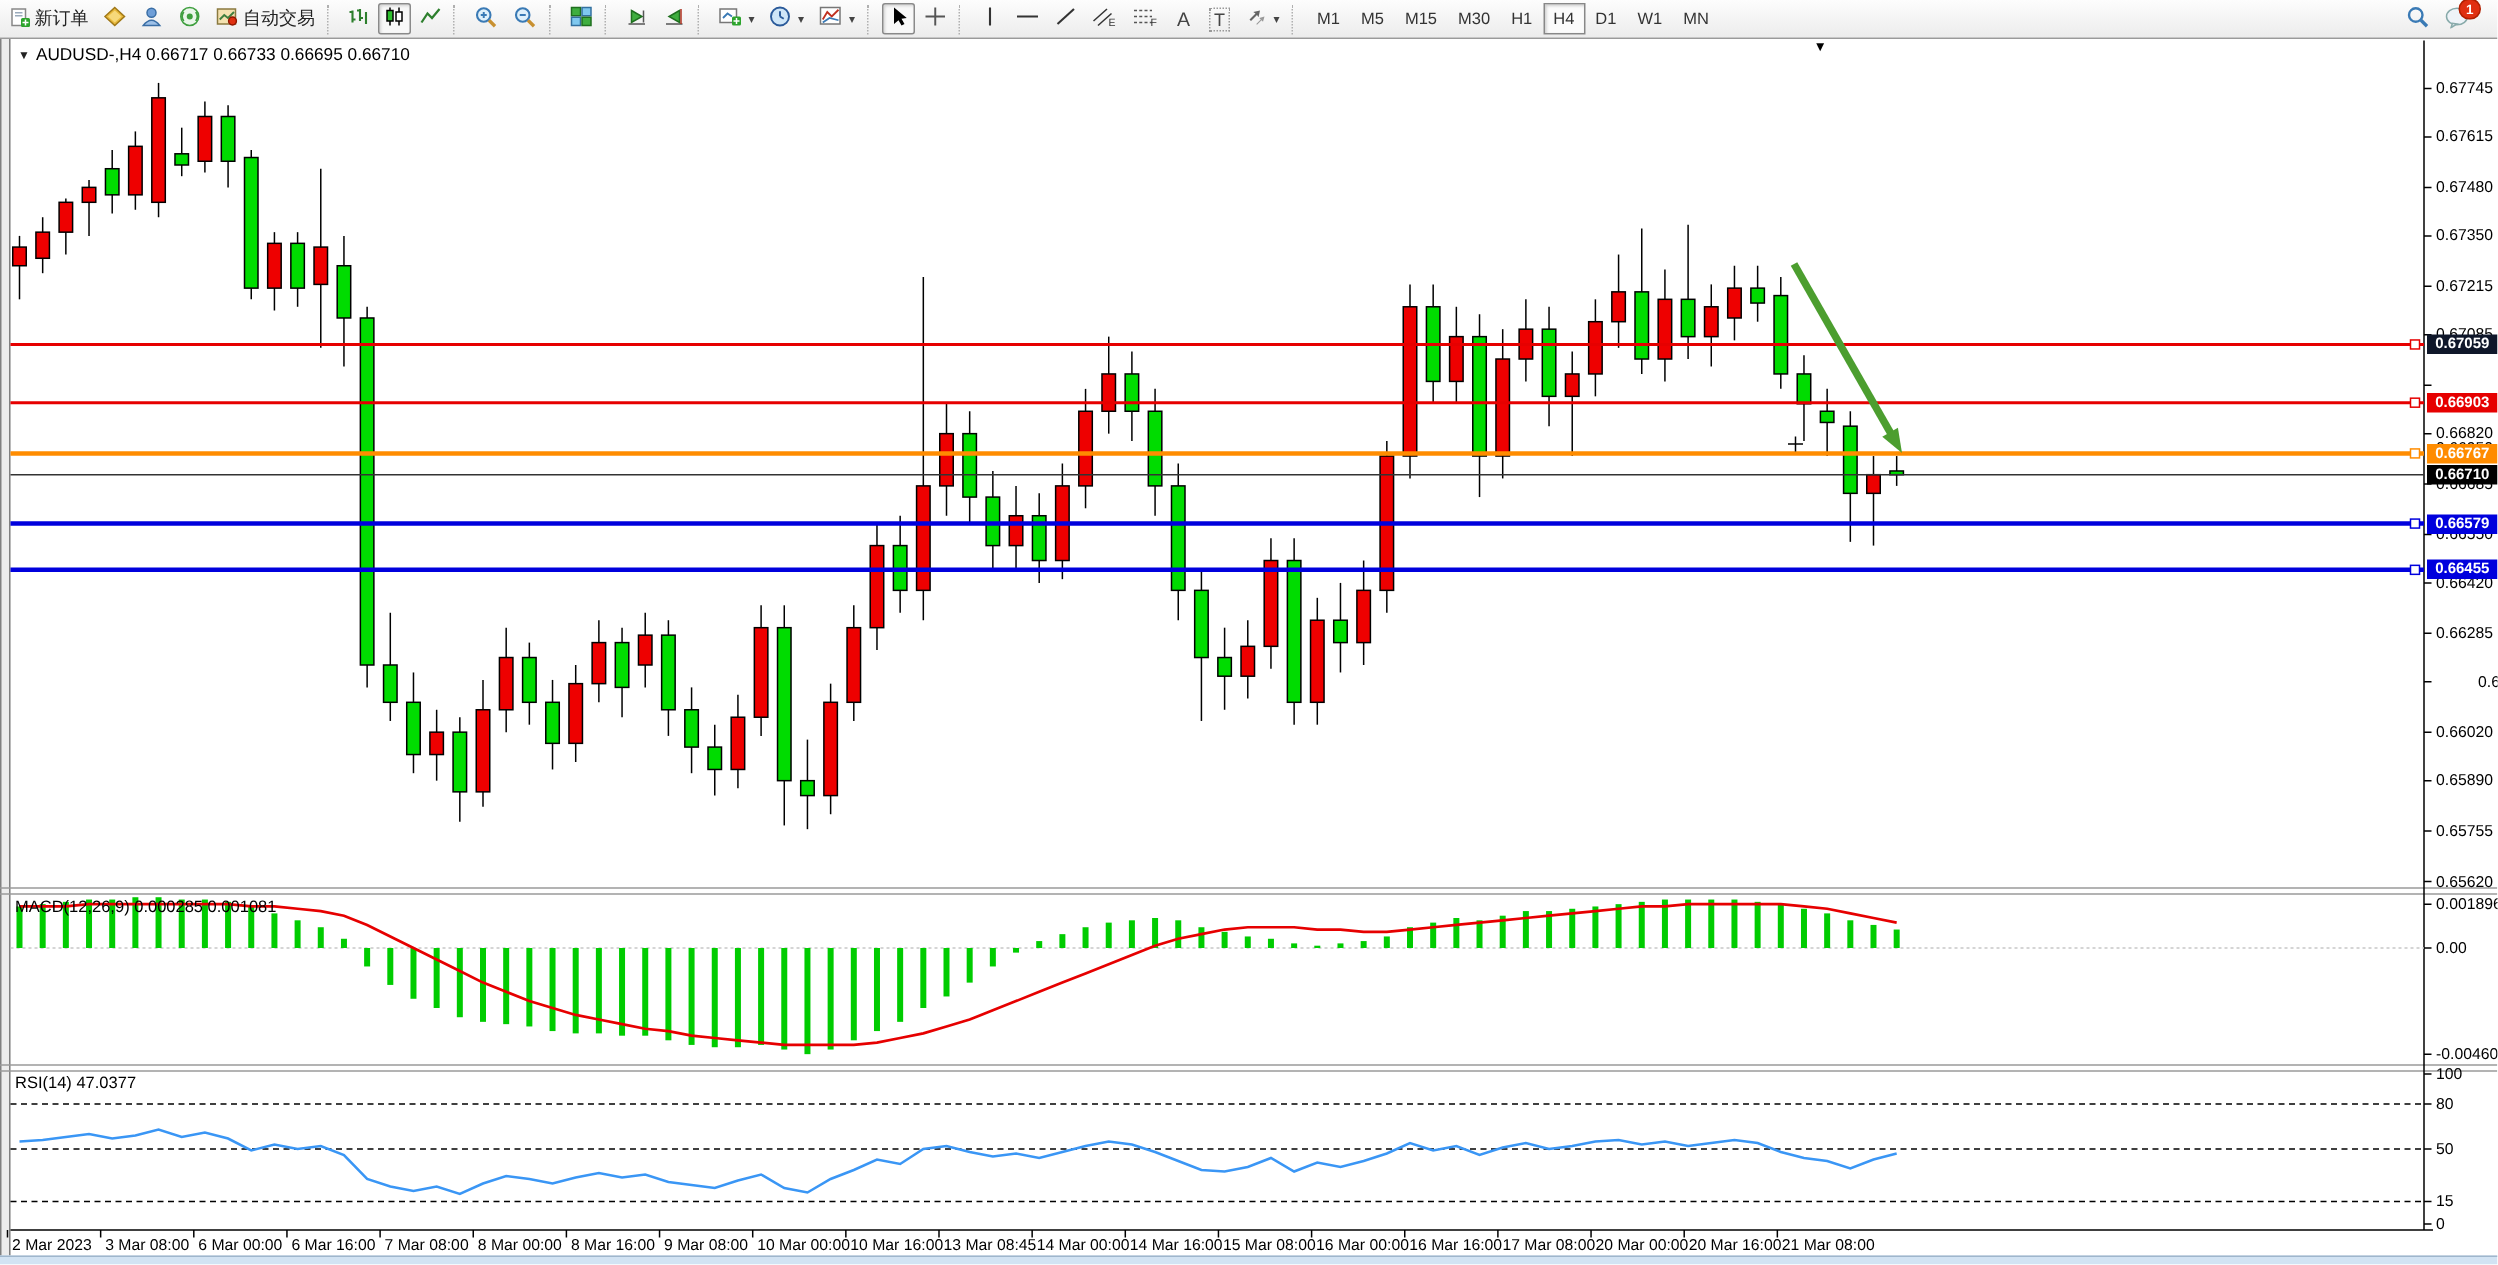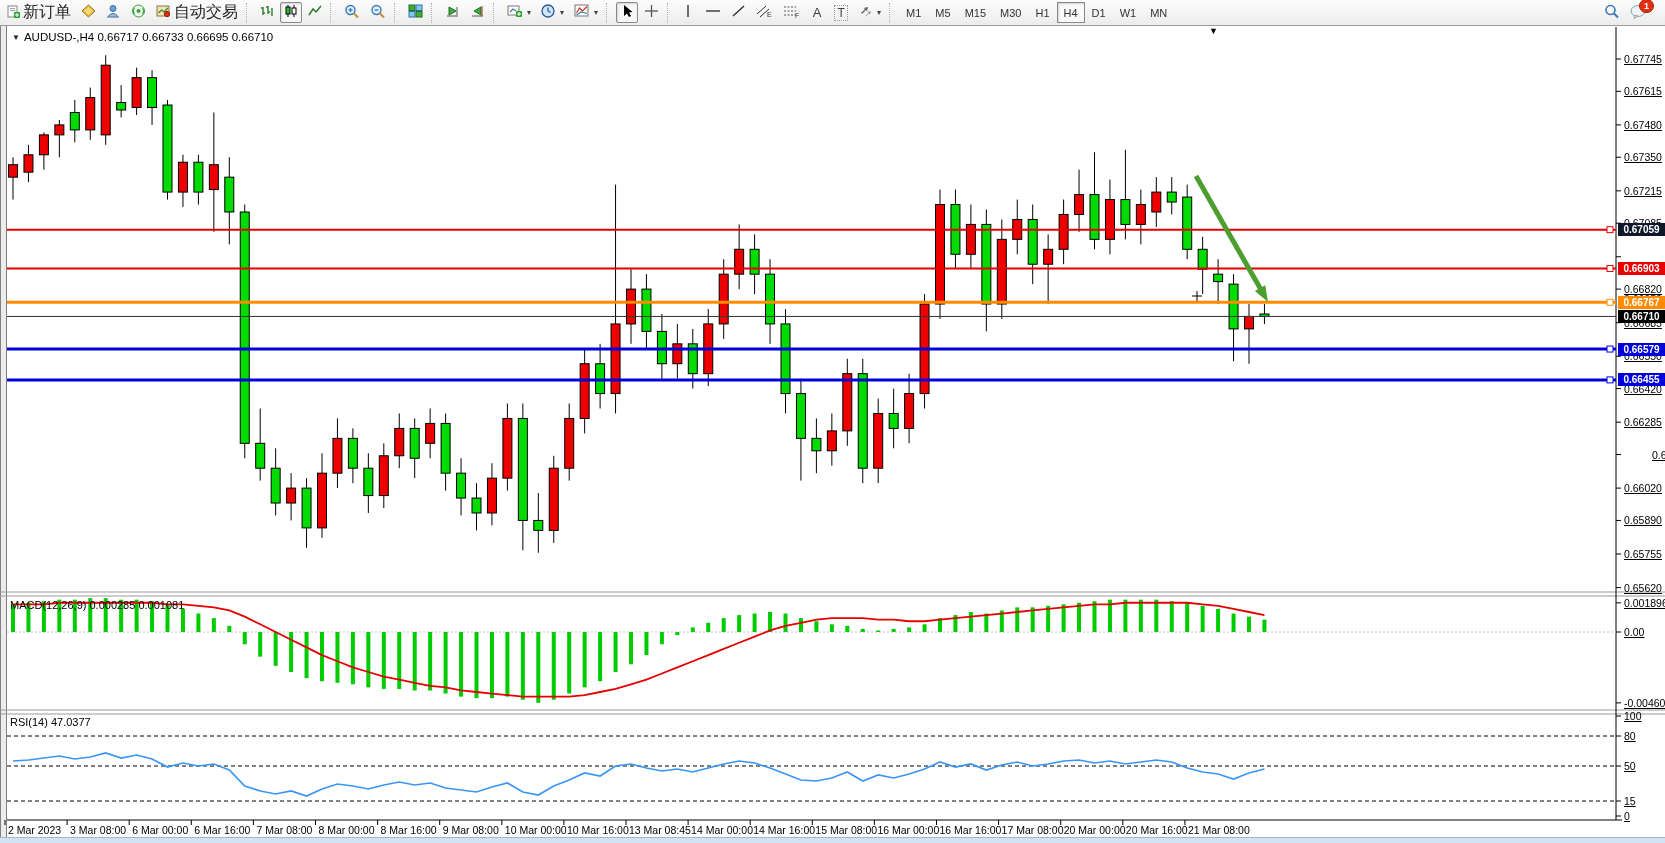--- a/index.html
+++ b/index.html
@@ -6,39 +6,39 @@
   body{width:1665px;height:843px;position:relative;overflow:hidden;background:#ffffff;
        font-family:"Liberation Sans","DejaVu Sans",sans-serif;-webkit-font-smoothing:none;}
   
   .toolbar{position:absolute;left:0;top:0;width:1665px;height:25px;
     background:linear-gradient(#fdfdfd,#ececec);border-bottom:1px solid #9a9a9a;
     display:flex;align-items:center;gap:2px;z-index:40;font-size:12px;color:#222;}
   .tb-btn{height:21px;min-width:22px;display:flex;align-items:center;justify-content:center;
     gap:3px;padding:0 3px;border:1px solid transparent;border-radius:2px;box-sizing:border-box;}
   .tb-btn.pressed{background:#f8f8f8;border:1px solid #8a8a8a;box-shadow:inset 1px 1px 2px rgba(0,0,0,.15);}
   .tb-sep{width:5px;height:20px;border-left:1px dotted #b0b0b0;margin:0 2px;}
-  .tb-label{font-size:16px;white-space:nowrap;text-align:right;}
+  .tb-label{font-size:12px;white-space:nowrap;text-align:right;}
   .tf-btn{height:21px;padding:0 6px;font-size:11px;color:#333;display:flex;align-items:center;
     border:1px solid transparent;box-sizing:border-box;}
   .tf-btn.active{background:#fbfbfb;border:1px solid #888;box-shadow:inset 1px 1px 2px rgba(0,0,0,.18);}
   .caret{font-size:8px;color:#444;margin-left:1px;}
   .ic{display:inline-block;position:relative;}
   .badge{position:absolute;top:-5px;right:-7px;background:#e03010;color:#fff;font-size:9px;
     font-weight:bold;border-radius:7px;padding:0 4px;line-height:12px;border:1px solid #b02000;}
   
   .win-frame-left{position:absolute;left:0;top:26px;width:7px;height:811px;background:#ececec;
      border-left:1px solid #808080;border-right:1px solid #808080;box-sizing:border-box;z-index:5;}
   .bottom-strip{position:absolute;left:0;top:837px;width:1665px;height:6px;background:#d2e3f3;
      border-top:1px solid #9fb6cc;box-sizing:border-box;z-index:6;}
   svg#plot{position:absolute;left:0;top:0;z-index:10;}
   .overlay-label{position:absolute;z-index:20;white-space:nowrap;}
   .chart-title{left:12px;top:31px;font-size:11.5px;color:#000;}
   .chart-title .tri{font-size:8px;vertical-align:1px;margin-right:4px;color:#222;}
   .panel-label{font-size:11px;color:#000;}
-  .axis-lab{font-size:10.5px;color:#000;z-index:15;text-decoration:underline;}
+  .axis-lab{font-size:10.5px;color:#000;z-index:15;}
   .time-lab{font-size:10.5px;color:#000;z-index:15;}
   .price-tag{width:47px;height:13px;line-height:13px;text-align:center;font-size:10px;
      font-weight:bold;color:#fff;z-index:22;}
   .shift-marker{left:1209px;top:26px;font-size:9px;color:#000;z-index:21;}
 </style>
 </head>
 <body>
 
 <div class="toolbar">
   <div class="tb-btn" style="margin-left:3px">

